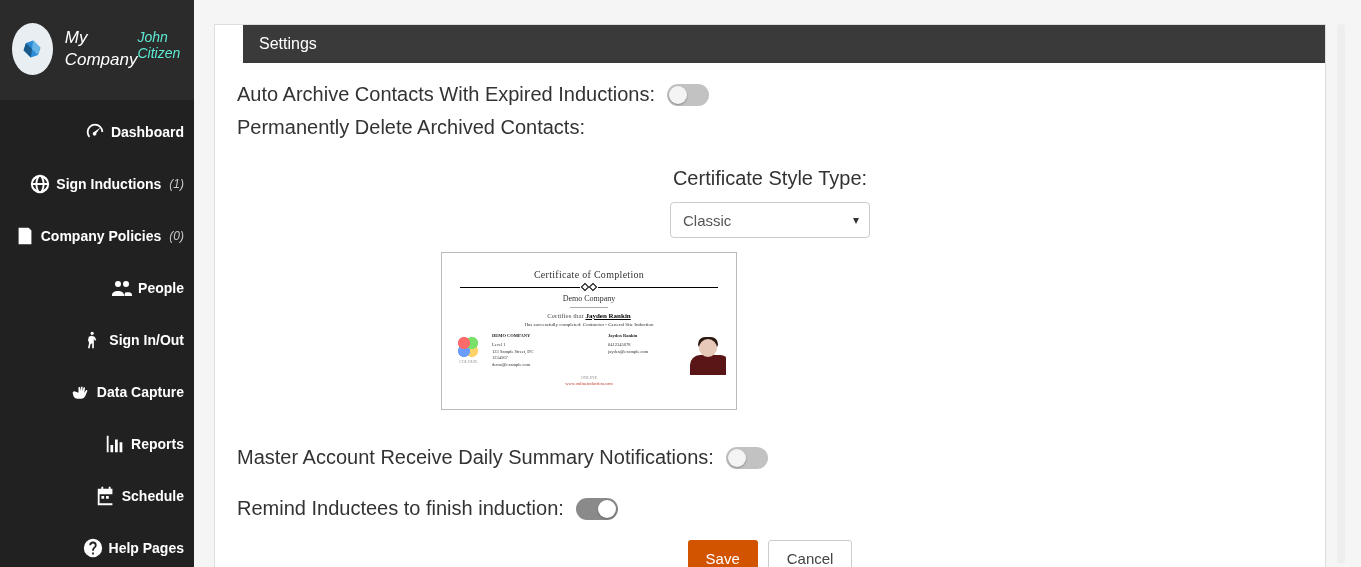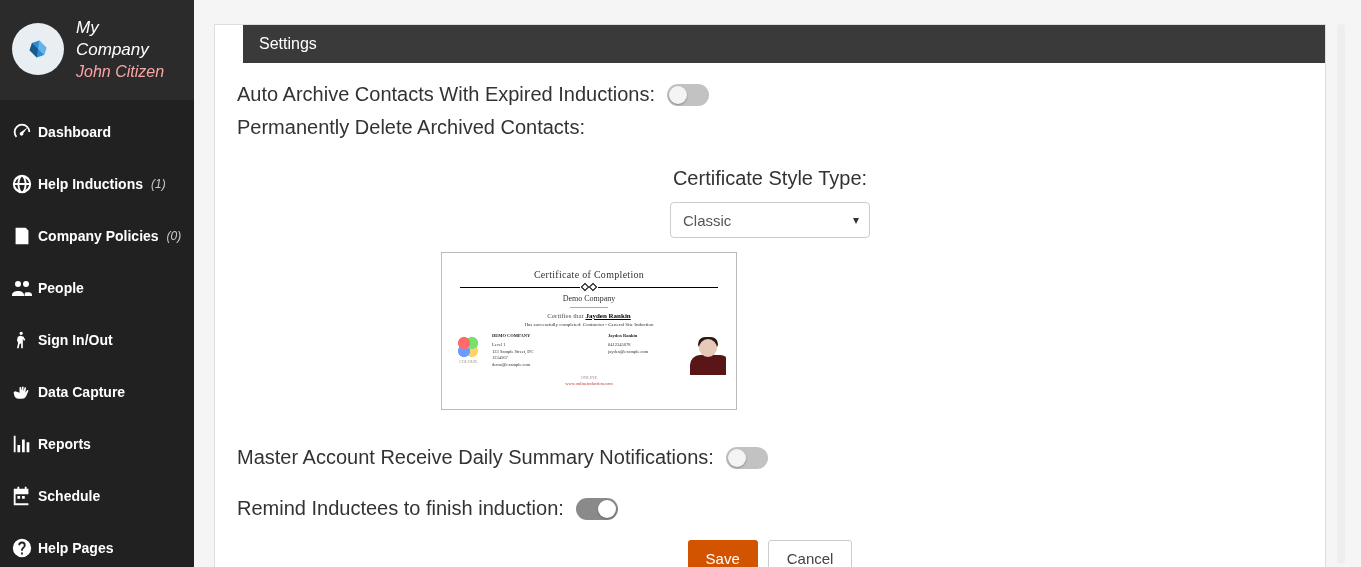--- a/index.html
+++ b/index.html
@@ -30,43 +30,44 @@
   }
   .avatar {
     width: 52px; height: 52px;
     border-radius: 50%;
     background: #e9eef2;
     display: flex;
     align-items: center;
     justify-content: center;
   }
   .avatar svg { width: 34px; height: 34px; }
-  .company-block { display: flex; flex-direction: column; }
+  .company-block { display: flex; flex-direction: row; }
   .company-name {
     font-style: italic;
     font-size: 17px;
     line-height: 1.3;
     font-weight: 500;
   }
   .user-name {
     font-style: italic;
-    font-size: 16px;
-    color: #fca5a5;
+    font-size: 14px;
+    color: #5eead4;
     margin-top: 2px;
   }
   .nav { padding-top: 6px; }
   .nav-item {
     display: flex;
     align-items: center;
     gap: 4px;
     padding: 14px 10px 14px 10px;
     color: #fff;
     font-size: 14px;
     font-weight: 600;
     cursor: pointer;
+    justify-content: flex-end;
   }
   .nav-item .badge {
     font-style: italic;
     font-size: 12px;
     font-weight: 400;
     color: #c9c9c9;
     margin-left: 4px;
   }
   .nav-icon {
     width: 24px; height: 24px;
@@ -317,21 +318,21 @@
           </svg>
       </span>
       <span>Dashboard</span>
     </div>
     <div class="nav-item">
       <span class="nav-icon">
         <svg viewBox="0 0 24 24" width="22" height="22">
             <path d="M12 2a10 10 0 1 0 0 20 10 10 0 0 0 0-20zm7.9 9h-3a16 16 0 0 0-1.2-5.4A8 8 0 0 1 19.9 11zM12 4c1 0 2.4 2.4 2.9 7H9.1C9.6 6.4 11 4 12 4zM8.3 5.6A16 16 0 0 0 7.1 11h-3a8 8 0 0 1 4.2-5.4zM4.1 13h3a16 16 0 0 0 1.2 5.4A8 8 0 0 1 4.1 13zM12 20c-1 0-2.4-2.4-2.9-7h5.8c-.5 4.6-1.9 7-2.9 7zm3.7-1.6A16 16 0 0 0 16.9 13h3a8 8 0 0 1-4.2 5.4z"></path>
           </svg>
       </span>
-      <span>Help Inductions</span>
+      <span>Sign Inductions</span>
       <span class="badge">(1)</span>
     </div>
     <div class="nav-item">
       <span class="nav-icon">
         <svg viewBox="0 0 24 24" width="22" height="22">
             <path d="M5 3h11l3 3v15H5zM7 8h10v2H7zm0 4h10v2H7zm0 4h7v2H7z"></path>
           </svg>
       </span>
       <span>Company Policies</span>
       <span class="badge">(0)</span>

